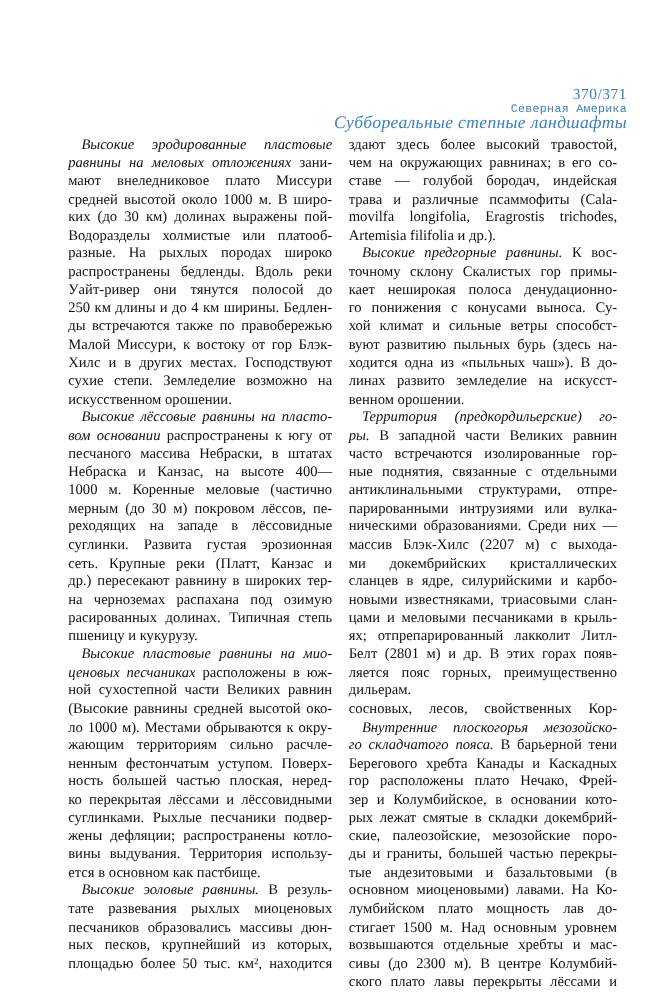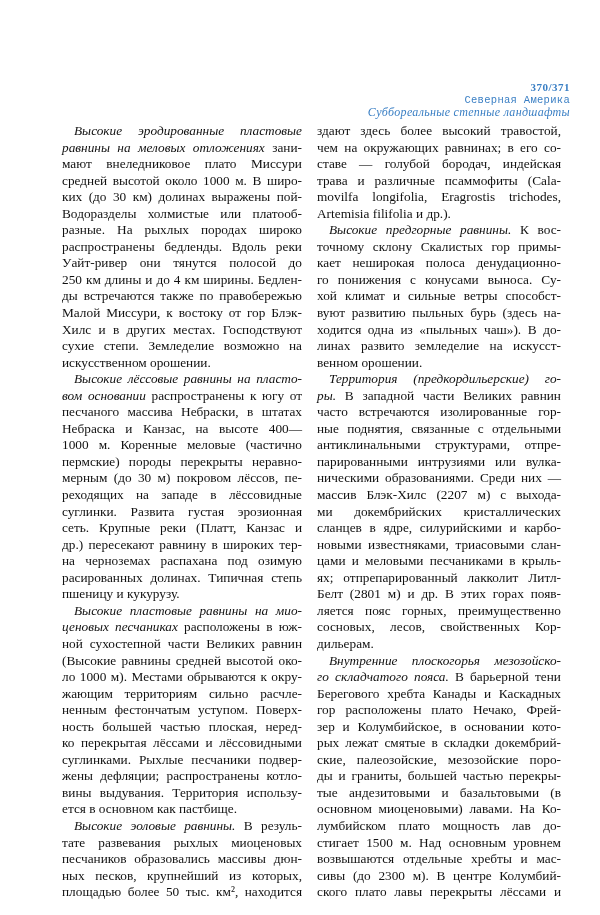--- a/index.html
+++ b/index.html
@@ -1,21 +1,21 @@
 <!DOCTYPE html>
 <html><head>
 <meta charset="utf-8">
 <style>
   html, body { margin: 0; padding: 0; background: #ffffff; }
   body { width: 600px; height: 915px; position: relative; overflow: hidden; }
   .page { position: absolute; left: 0; top: 0; width: 600px; height: 915px; background: #fff; }
   .header { position: absolute; right: 30px; top: 80px; text-align: right; color: #3a7fc4; font-family: "Liberation Serif", serif; }
-  .header .pages { font-size: 11px; font-weight: bold; line-height: 14px; letter-spacing: 0.5px; text-align: right; }
+  .header .pages { font-size: 14px; font-weight: normal; line-height: 14px; letter-spacing: 0.5px; text-align: right; }
   .header .region { font-size: 10.5px; line-height: 12px; letter-spacing: 0.3px; font-family: Liberation Mono, monospace; }
-  .header .section { font-size: 12px; line-height: 12px; font-style: italic; letter-spacing: 0.3px; }
+  .header .section { font-size: 16px; line-height: 12px; font-style: italic; letter-spacing: 0.3px; }
   .col { position: absolute; top: 123px; width: 240px; font-family: "Liberation Serif", serif; font-size: 13.3px; line-height: 16.55px; color: #111; }
   .col.left { left: 62px; }
   .col.right { left: 317px; width: 244px; }
   .ln { display: block; white-space: nowrap; text-align: justify; text-align-last: justify; height: 16.55px; overflow: visible; }
   .ln.last { text-align-last: left; }
   .ln.indent { padding-left: 12px; }
   .it { font-style: italic; }
 </style>
 </head>
 <body>
@@ -41,21 +41,20 @@
       <span class="ln"><span>ды встречаются также по правобережью</span></span>
       <span class="ln"><span>Малой Миссури, к востоку от гор Блэк-</span></span>
       <span class="ln"><span>Хилс и в других местах. Господствуют</span></span>
       <span class="ln"><span>сухие степи. Земледелие возможно на</span></span>
       <span class="ln last"><span>искусственном орошении.</span></span>
       <span class="ln indent"><span class="it">Высокие лёссовые равнины на пласто-</span></span>
       <span class="ln"><span class="it">вом основании</span><span> распространены к югу от</span></span>
       <span class="ln"><span>песчаного массива Небраски, в штатах</span></span>
       <span class="ln"><span>Небраска и Канзас, на высоте 400—</span></span>
       <span class="ln"><span>1000 м. Коренные меловые (частично</span></span>
-      <span class="ln"><span>пермские) породы перекрыты неравно-</span></span>
       <span class="ln"><span>мерным (до 30 м) покровом лёссов, пе-</span></span>
       <span class="ln"><span>реходящих на западе в лёссовидные</span></span>
       <span class="ln"><span>суглинки. Развита густая эрозионная</span></span>
       <span class="ln"><span>сеть. Крупные реки (Платт, Канзас и</span></span>
       <span class="ln"><span>др.) пересекают равнину в широких тер-</span></span>
       <span class="ln"><span>на черноземах распахана под озимую</span></span>
       <span class="ln"><span>расированных долинах. Типичная степь</span></span>
       <span class="ln last"><span>пшеницу и кукурузу.</span></span>
       <span class="ln indent"><span class="it">Высокие пластовые равнины на мио-</span></span>
       <span class="ln"><span class="it">ценовых песчаниках</span><span> расположены в юж-</span></span>
@@ -100,22 +99,22 @@
       <span class="ln"><span>парированными интрузиями или вулка-</span></span>
       <span class="ln"><span>ническими образованиями. Среди них —</span></span>
       <span class="ln"><span>массив Блэк-Хилс (2207 м) с выхода-</span></span>
       <span class="ln"><span>ми докембрийских кристаллических</span></span>
       <span class="ln"><span>сланцев в ядре, силурийскими и карбо-</span></span>
       <span class="ln"><span>новыми известняками, триасовыми слан-</span></span>
       <span class="ln"><span>цами и меловыми песчаниками в крыль-</span></span>
       <span class="ln"><span>ях; отпрепарированный лакколит Литл-</span></span>
       <span class="ln"><span>Белт (2801 м) и др. В этих горах появ-</span></span>
       <span class="ln"><span>ляется пояс горных, преимущественно</span></span>
+      <span class="ln last"><span>дильерам.</span></span>
       <span class="ln"><span>сосновых, лесов, свойственных Кор-</span></span>
-      <span class="ln last"><span>дильерам.</span></span>
       <span class="ln indent"><span class="it">Внутренние плоскогорья мезозойско-</span></span>
       <span class="ln"><span class="it">го складчатого пояса.</span><span> В барьерной тени</span></span>
       <span class="ln"><span>Берегового хребта Канады и Каскадных</span></span>
       <span class="ln"><span>гор расположены плато Нечако, Фрей-</span></span>
       <span class="ln"><span>зер и Колумбийское, в основании кото-</span></span>
       <span class="ln"><span>рых лежат смятые в складки докембрий-</span></span>
       <span class="ln"><span>ские, палеозойские, мезозойские поро-</span></span>
       <span class="ln"><span>ды и граниты, большей частью перекры-</span></span>
       <span class="ln"><span>тые андезитовыми и базальтовыми (в</span></span>
       <span class="ln"><span>основном миоценовыми) лавами. На Ко-</span></span>

